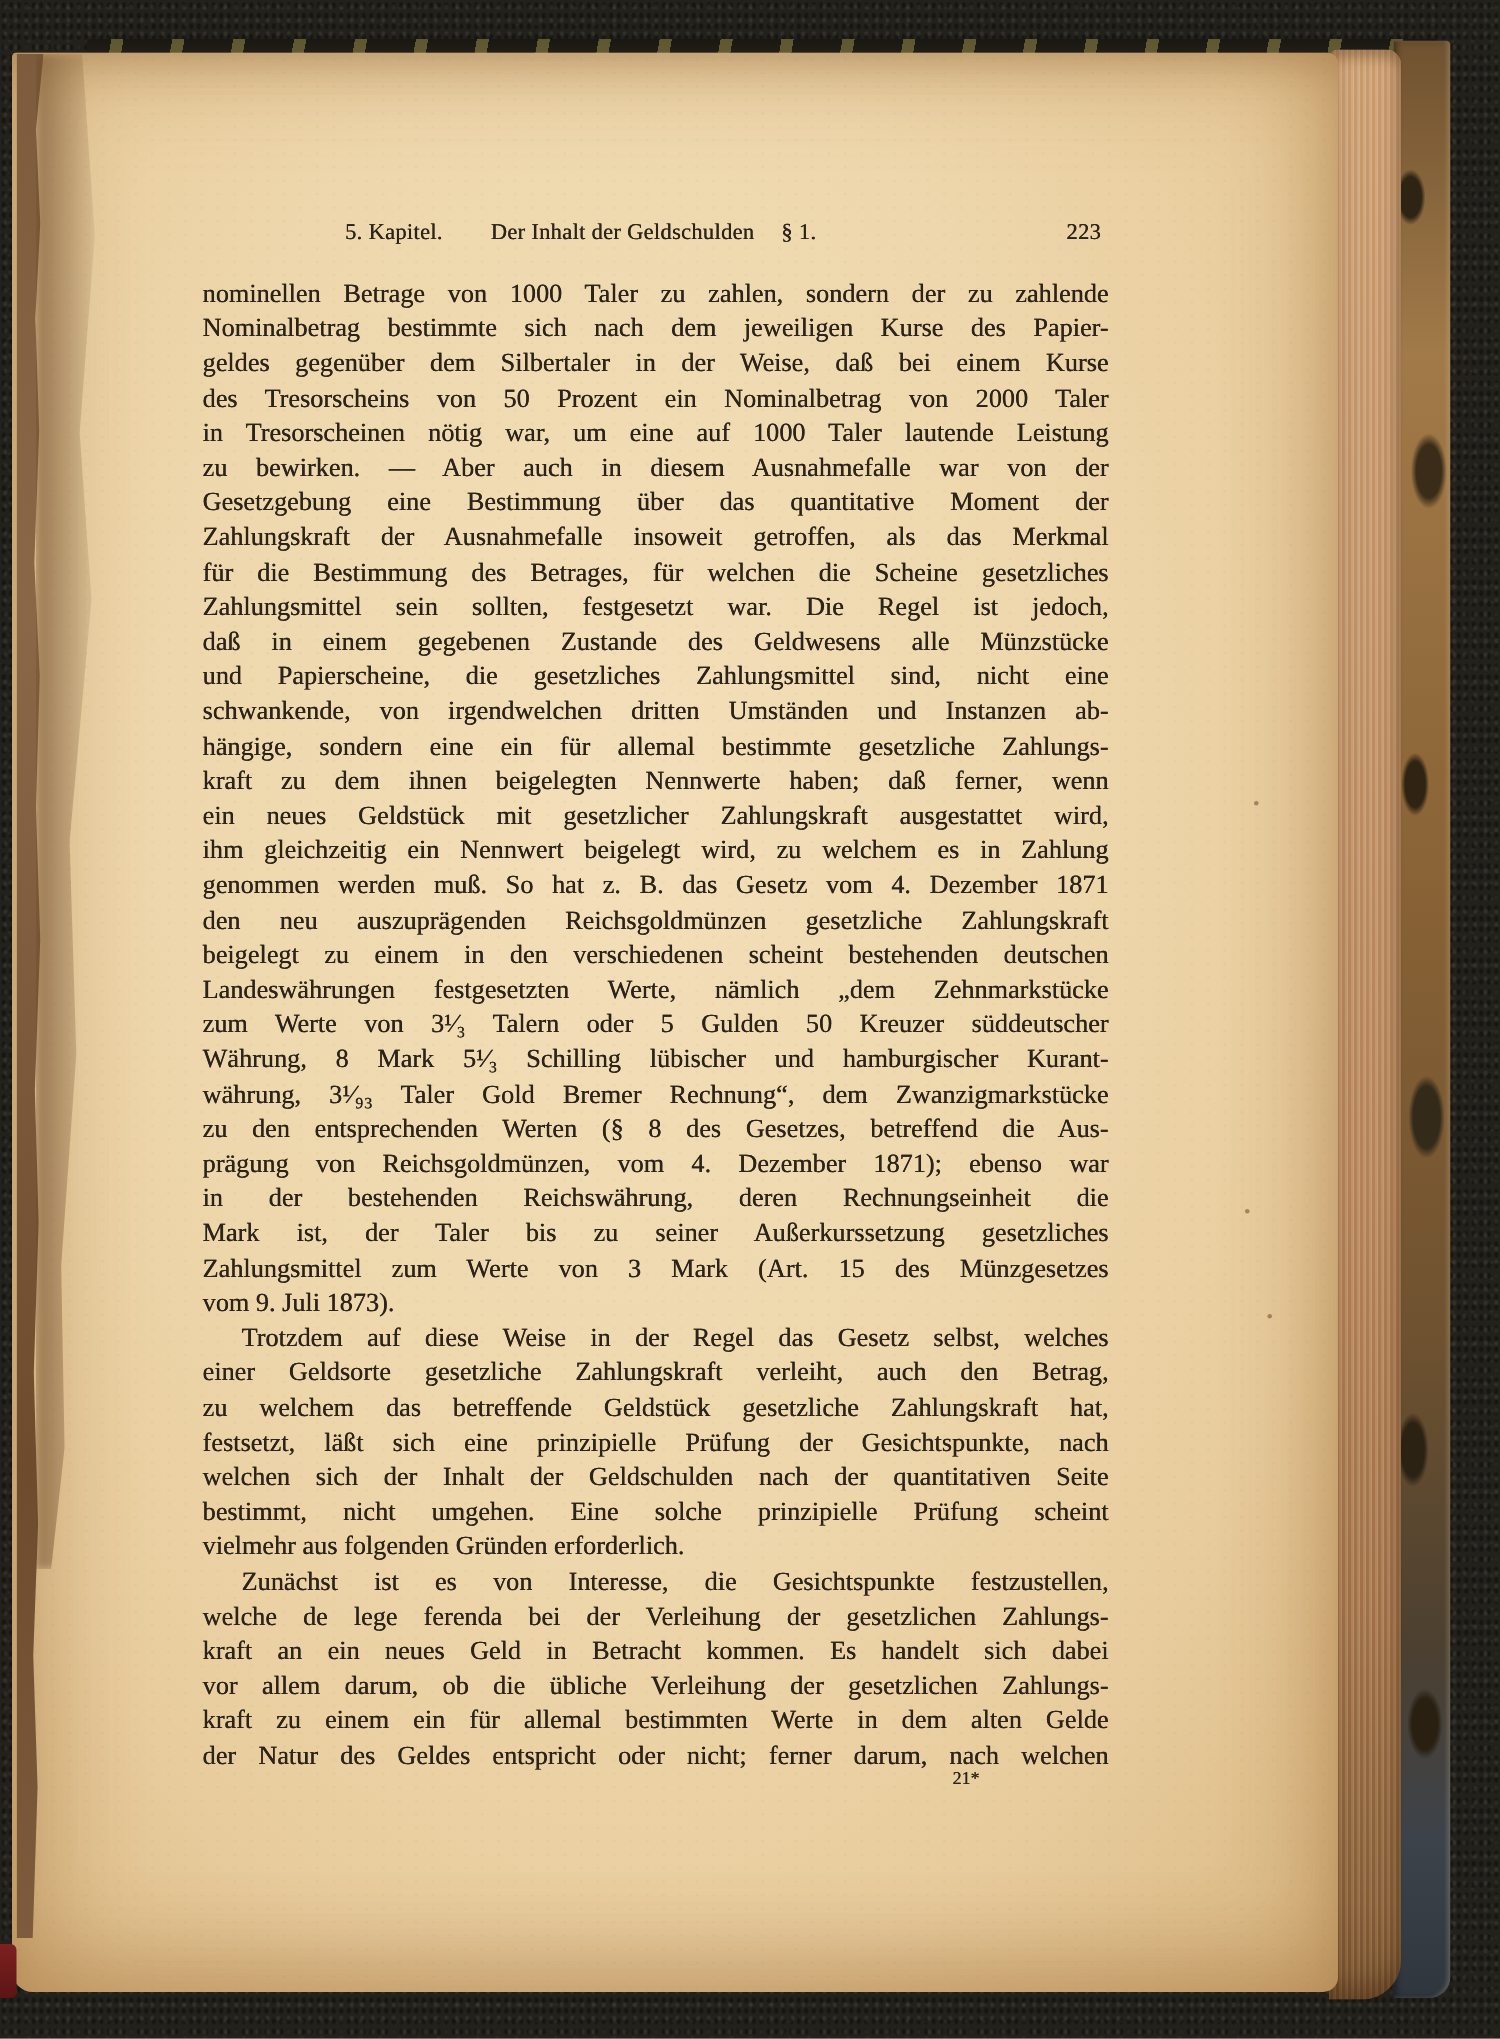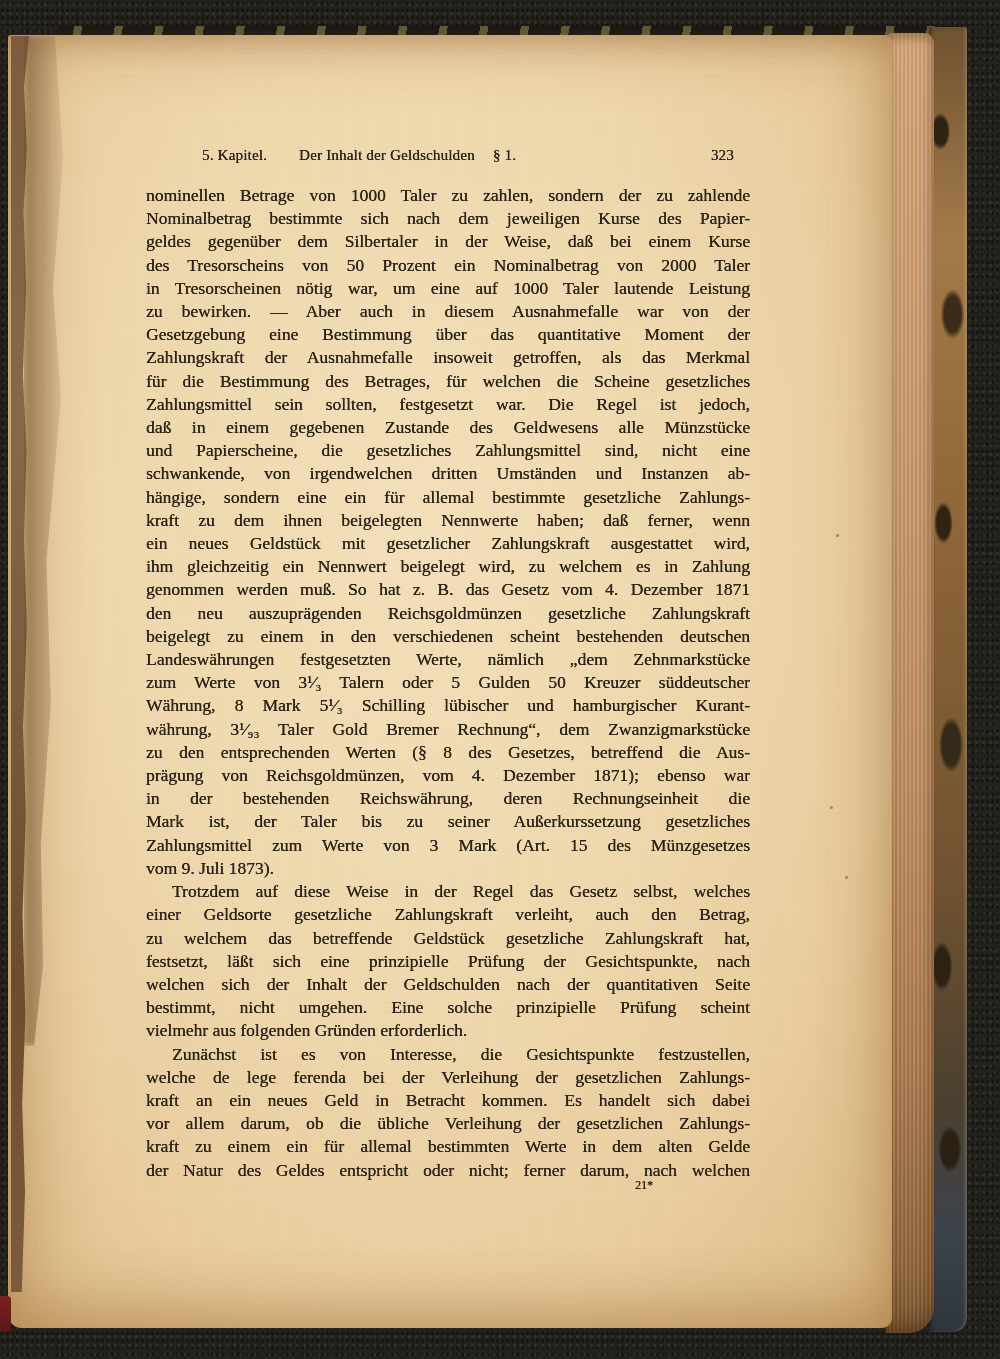--- a/index.html
+++ b/index.html
@@ -81,26 +81,26 @@
   }
   .speck{position:absolute;width:3px;height:3px;border-radius:50%;background:rgba(95,62,38,.5);}
   
   .text-layer{position:absolute;left:130px;top:0;width:604px;color:#2c241a;}
   .pg-header{
     position:absolute;top:147px;left:0;width:604px;
     font-size:15px;letter-spacing:.2px;white-space:nowrap;
     display:flex;align-items:baseline;
     text-shadow:.2px 0 0 currentColor;
   }
-  .pg-header .h-chapter{margin-left:72px;}
+  .pg-header .h-chapter{margin-left:100px;}
   .pg-header .h-title{margin-left:32px;}
   .pg-header .h-section{margin-left:18px;}
   .pg-header .h-num{margin-left:auto;}
   .body-text{
-    position:absolute;top:184px;left:16px;width:604px;
+    position:absolute;top:184px;left:5px;width:604px;
     font-size:17.5px;line-height:23.2px;
     text-shadow:.2px 0 0 currentColor;
   }
   .line{text-align:justify;text-align-last:justify;}
   .line.para-end{text-align-last:left;}
   .line.indent{padding-left:26px;}
   .pg-footer{
     position:absolute;top:1178px;left:505px;
     font-size:12px;text-shadow:.2px 0 0 currentColor;
   }
@@ -118,21 +118,21 @@
   <div class="red-bit"></div>
   <div class="speck" style="left:836px;top:534px;"></div>
   <div class="speck" style="left:830px;top:806px;"></div>
   <div class="speck" style="left:845px;top:876px;"></div>
 
   <div class="text-layer">
     <div class="pg-header">
       <span class="h-chapter">5. Kapitel.</span>
       <span class="h-title">Der Inhalt der Geldschulden</span>
       <span class="h-section">§ 1.</span>
-      <span class="h-num">323</span>
+      <span class="h-num">223</span>
     </div>
 
     <div class="body-text">
         <div>
           <div class="line">nominellen Betrage von 1000 Taler zu zahlen, sondern der zu zahlende</div>
           <div class="line">Nominalbetrag bestimmte sich nach dem jeweiligen Kurse des Papier-</div>
           <div class="line">geldes gegenüber dem Silbertaler in der Weise, daß bei einem Kurse</div>
           <div class="line">des Tresorscheins von 50 Prozent ein Nominalbetrag von 2000 Taler</div>
           <div class="line">in Tresorscheinen nötig war, um eine auf 1000 Taler lautende Leistung</div>
           <div class="line">zu bewirken. — Aber auch in diesem Ausnahmefalle war von der</div>

